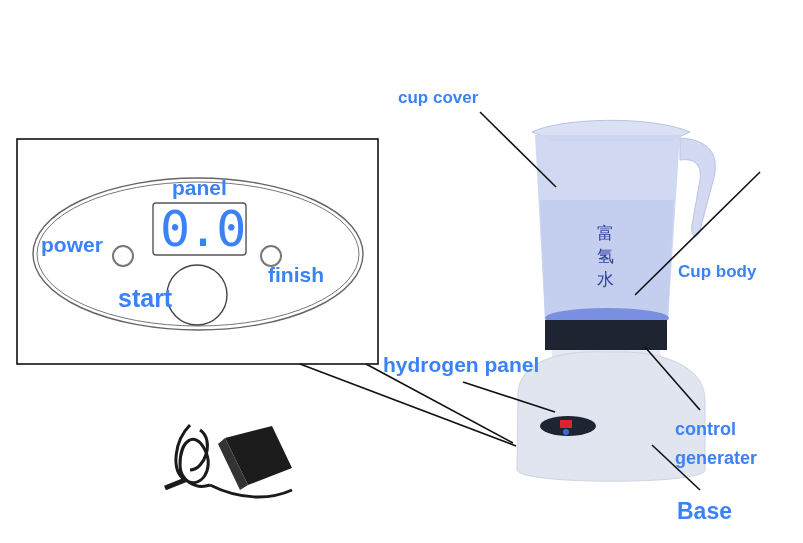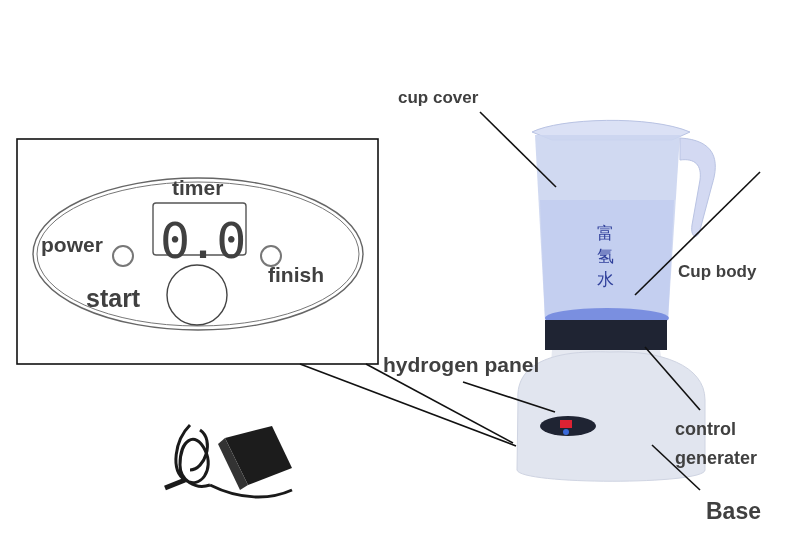--- a/index.html
+++ b/index.html
@@ -1,17 +1,17 @@
 <!DOCTYPE html>
 <html><head>
 <meta charset="utf-8">
 <style>
   html,body{margin:0;padding:0;background:#fff;}
   body{width:803px;height:543px;position:relative;overflow:hidden;font-family:"Liberation Sans",sans-serif;}
-  .lbl{position:absolute;font-family:"Liberation Sans",sans-serif;font-weight:bold;color:#404040;white-space:nowrap;}
+  .lbl{position:absolute;font-family:"Liberation Sans",sans-serif;font-weight:bold;color:#3b82f6;white-space:nowrap;}
   svg{position:absolute;left:0;top:0;}
 </style>
 </head>
 <body>
 
 <svg width="803" height="543" viewBox="0 0 803 543">
 
   <rect x="17" y="139" width="361" height="225" fill="none" stroke="#111" stroke-width="1.6"></rect>
 
   <ellipse cx="198" cy="254" rx="165" ry="76" fill="none" stroke="#666" stroke-width="1.4"></ellipse>
@@ -50,30 +50,30 @@
     <circle cx="566" cy="432" r="3" fill="#3a6ad9"></circle>
   </g>
 
   <line x1="480" y1="112" x2="556" y2="187" stroke="#111" stroke-width="1.6"></line>
   <line x1="760" y1="172" x2="635" y2="295" stroke="#111" stroke-width="1.6"></line>
   <line x1="463" y1="382" x2="555" y2="412" stroke="#111" stroke-width="1.6"></line>
   <line x1="645" y1="347" x2="700" y2="410" stroke="#111" stroke-width="1.6"></line>
   <line x1="652" y1="445" x2="700" y2="490" stroke="#111" stroke-width="1.6"></line>
 </svg>
 
-<div class="lbl" style="left:172px;top:176px;font-size:21px;">timer</div>
-<div class="lbl" style="left:160px;top:212px;font-size:50px;font-weight:normal;font-family:'DejaVu Sans Mono',monospace;letter-spacing:-2px;">0.0</div>
+<div class="lbl" style="left:172px;top:176px;font-size:21px;">panel</div>
+<div class="lbl" style="left:160px;top:200px;font-size:50px;font-weight:normal;font-family:'DejaVu Sans Mono',monospace;letter-spacing:-2px;">0.0</div>
 <div class="lbl" style="left:41px;top:233px;font-size:21px;">power</div>
-<div class="lbl" style="left:86px;top:284px;font-size:25px;">start</div>
+<div class="lbl" style="left:118px;top:284px;font-size:25px;">start</div>
 <div class="lbl" style="left:268px;top:263px;font-size:21px;">finish</div>
 
 <div class="lbl" style="left:597px;top:222px;font-size:17px;color:#2f3f9a;font-weight:normal;line-height:23px;">
   <div>富</div>
   <div>氢</div>
   <div>水</div>
 </div>
 
 <div class="lbl" style="left:398px;top:88px;font-size:17px;">cup cover</div>
 <div class="lbl" style="left:678px;top:262px;font-size:17px;">Cup body</div>
 <div class="lbl" style="left:383px;top:353px;font-size:21px;">hydrogen panel</div>
 <div class="lbl" style="left:675px;top:419px;font-size:18px;">control</div>
 <div class="lbl" style="left:675px;top:448px;font-size:18px;">generater</div>
-<div class="lbl" style="left:706px;top:498px;font-size:23px;">Base</div>
+<div class="lbl" style="left:677px;top:498px;font-size:23px;">Base</div>
 
 </body></html>

